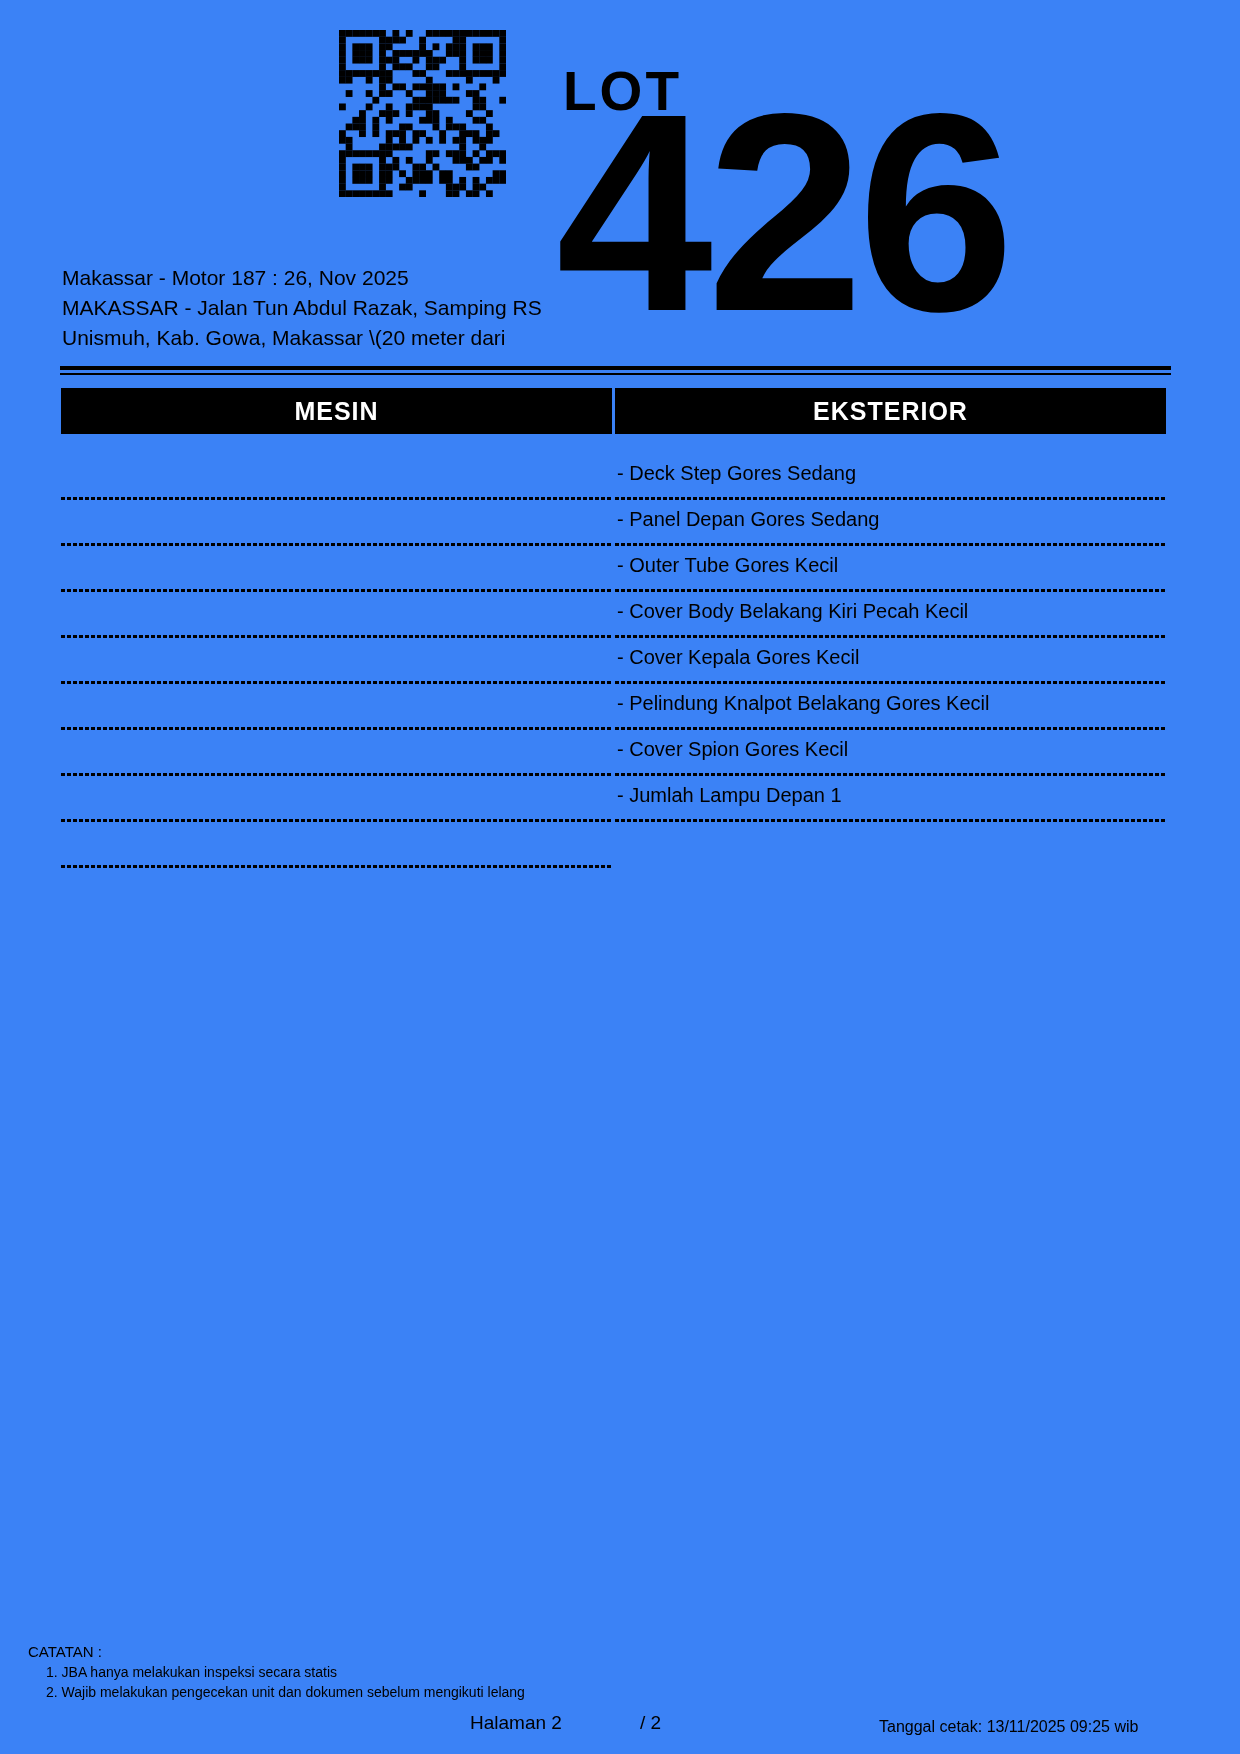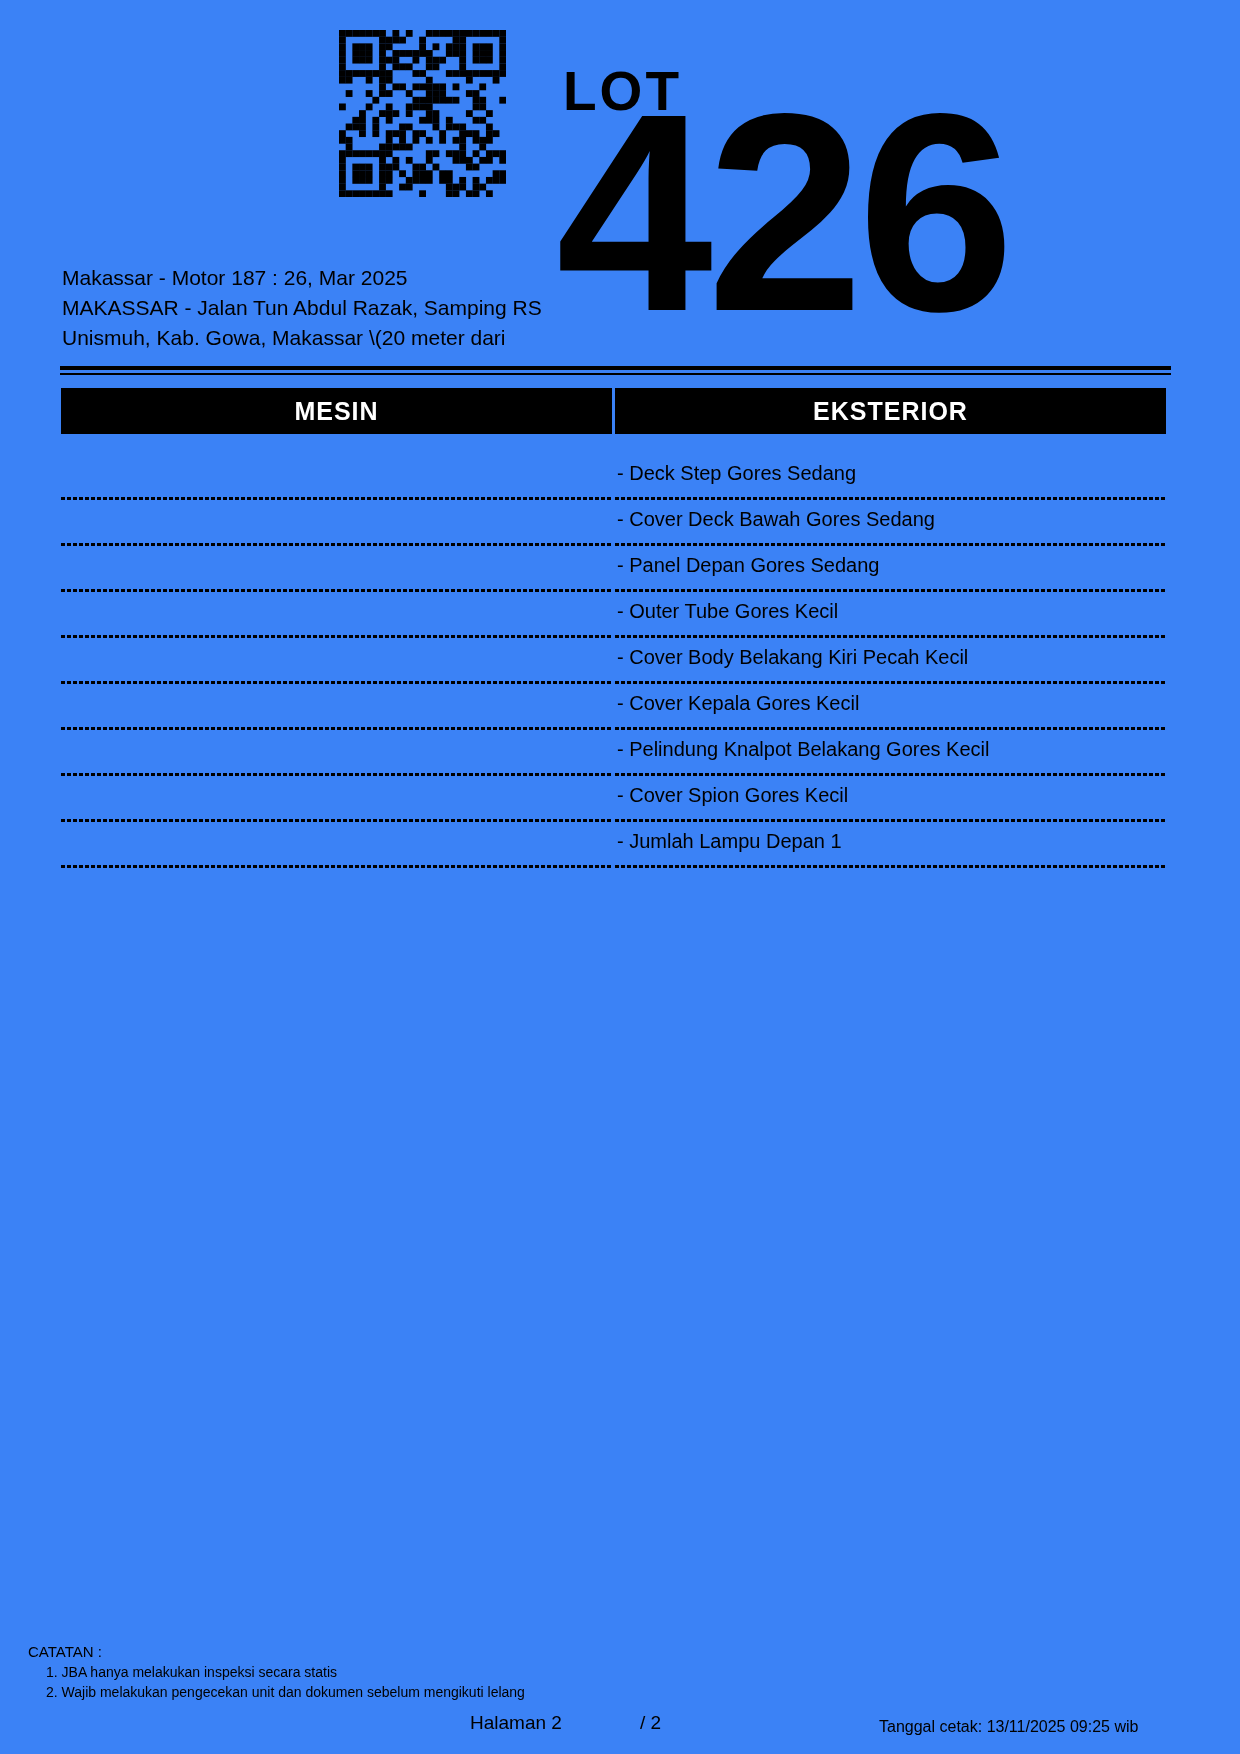--- a/index.html
+++ b/index.html
@@ -376,21 +376,21 @@
         <rect x="126.92" y="160.32" width="6.83" height="6.83" fill="#000"></rect>
         <rect x="133.60" y="160.32" width="6.83" height="6.83" fill="#000"></rect>
         <rect x="146.96" y="160.32" width="6.83" height="6.83" fill="#000"></rect>
       </svg>
     </div>
 
   <div class="lot-label">LOT</div>
   <div class="lot-number">426</div>
 
   <div class="address">
-    <div>Makassar - Motor 187 : 26, Mar 2025</div>
+    <div>Makassar - Motor 187 : 26, Nov 2025</div>
     <div>MAKASSAR - Jalan Tun Abdul Razak, Samping RS</div>
     <div>Unismuh, Kab. Gowa, Makassar \(20 meter dari</div>
   </div>
 
   <div class="double-rule"></div>
 
   <div class="table" id="condition-table">
       <div class="col">
         <div class="col-header">MESIN</div>
         <div class="col-body">
@@ -430,24 +430,20 @@
             <div class="row-text"></div>
             <div class="sep"></div>
           </div>
         </div>
       </div>
       <div class="col">
         <div class="col-header">EKSTERIOR</div>
         <div class="col-body">
           <div class="row">
             <div class="row-text">- Deck Step Gores Sedang</div>
-            <div class="sep"></div>
-          </div>
-          <div class="row">
-            <div class="row-text">- Cover Deck Bawah Gores Sedang</div>
             <div class="sep"></div>
           </div>
           <div class="row">
             <div class="row-text">- Panel Depan Gores Sedang</div>
             <div class="sep"></div>
           </div>
           <div class="row">
             <div class="row-text">- Outer Tube Gores Kecil</div>
             <div class="sep"></div>
           </div>

